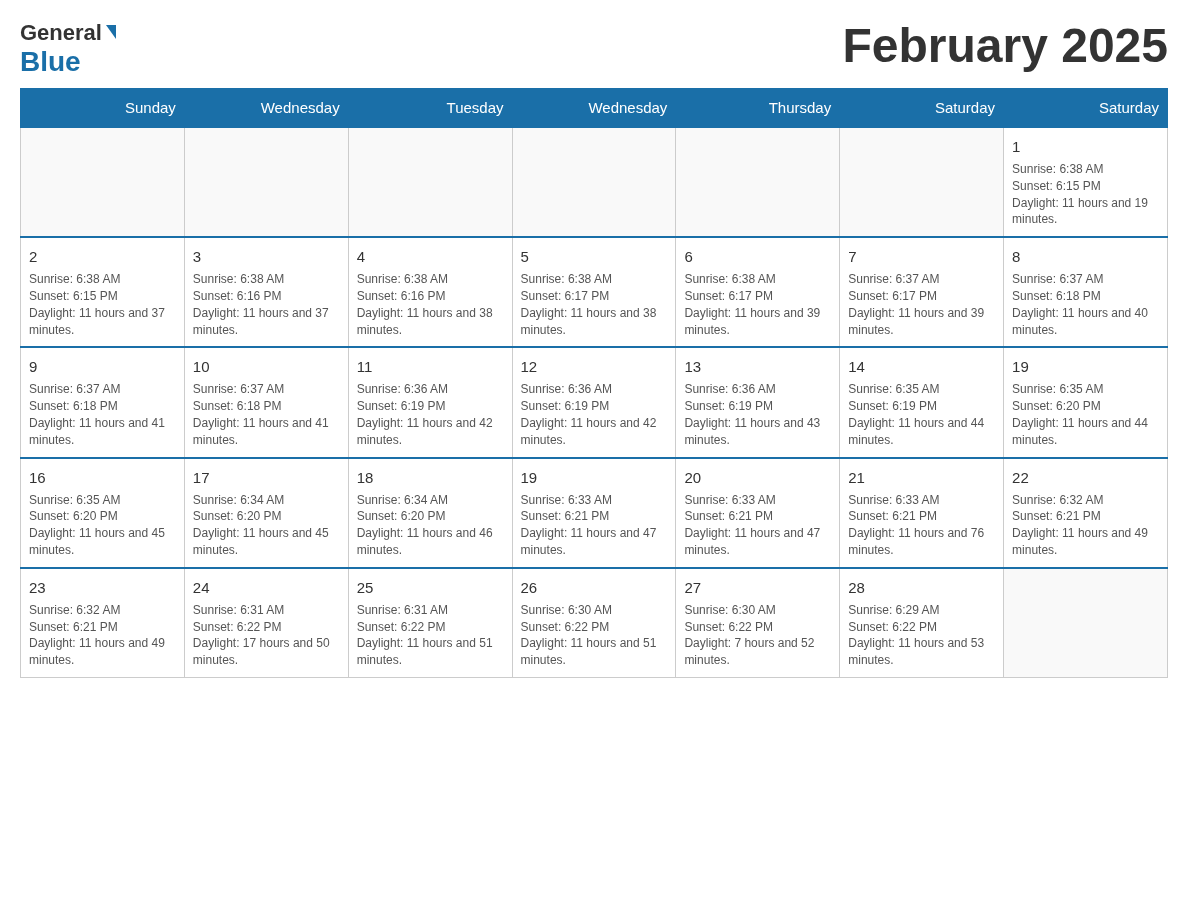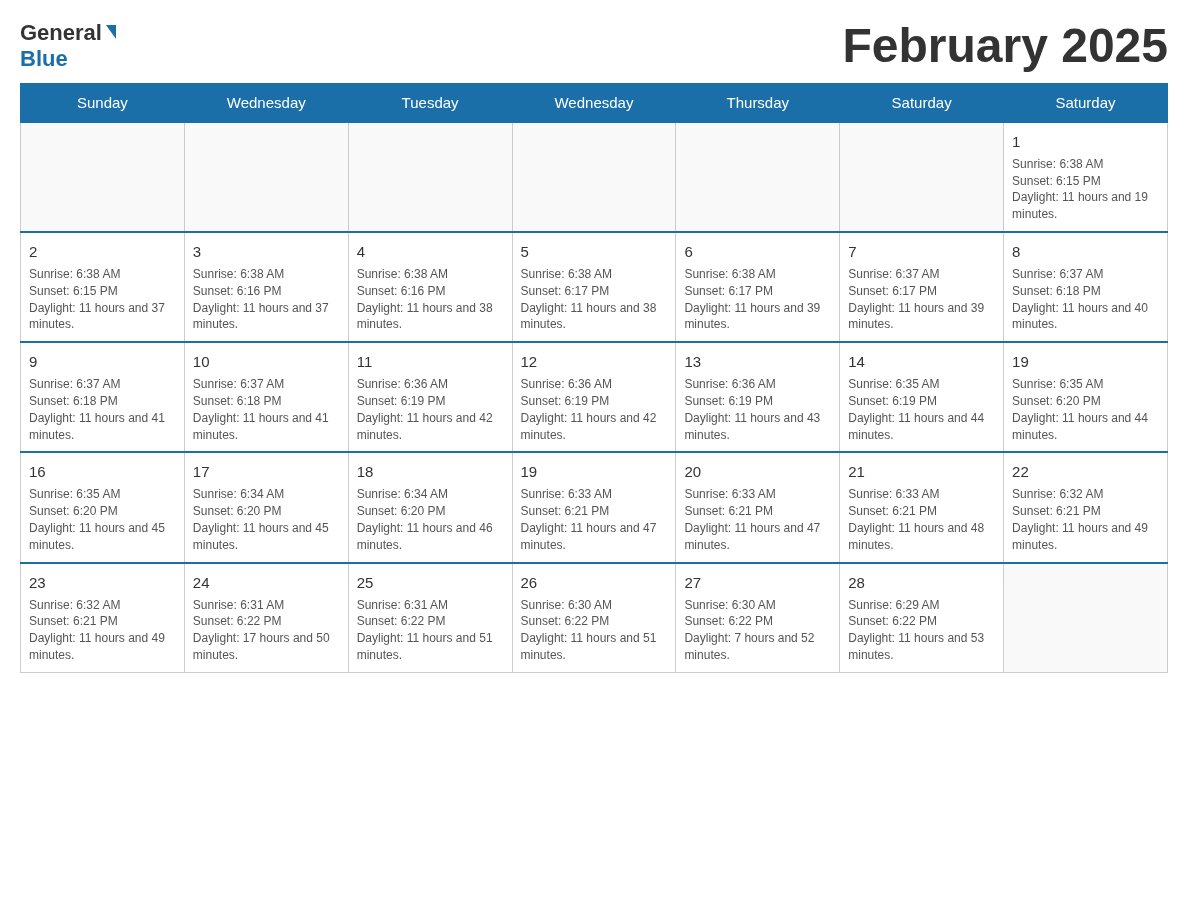--- a/index.html
+++ b/index.html
@@ -52,21 +52,21 @@
     }
     .calendar {
       width: 100%;
       border-collapse: collapse;
       border: 1px solid #ccc;
     }
     .calendar th {
       background-color: #1a6fa8;
       color: white;
       padding: 10px 8px;
-      text-align: center;
+      text-align: right;
       font-size: 15px;
       font-weight: normal;
       border: 1px solid #1a6fa8;
     }
     .calendar td {
       vertical-align: top;
       padding: 8px;
       border: 1px solid #ccc;
       min-height: 90px;
       width: 14.28%;
@@ -91,21 +91,21 @@
 </head>
 <body>
 
 <div class="header">
   <div class="logo">
     <div class="logo-general">
       <span>General</span>
       <span class="logo-arrow"></span>
     </div>
     <div style="display:flex; align-items:center;">
-      <span style="color:#1a6fa8; font-size:22px; font-weight:bold;">Blue</span>
+      <span style="color:#1a6fa8; font-size:28px; font-weight:bold;">Blue</span>
     </div>
   </div>
   <div class="title-section">
     <div class="month-title">February 2025</div>
   </div>
 </div>
 
 <table class="calendar">
   <thead>
     <tr>
@@ -249,21 +249,21 @@
         <td>
           <span class="day-num">20</span>
           <span style="display: block;">Sunrise: 6:33 AM</span>
           <span style="display: block;">Sunset: 6:21 PM</span>
           <span style="display: block;">Daylight: 11 hours and 47 minutes.</span>
         </td>
         <td>
           <span class="day-num">21</span>
           <span style="display: block;">Sunrise: 6:33 AM</span>
           <span style="display: block;">Sunset: 6:21 PM</span>
-          <span style="display: block;">Daylight: 11 hours and 48 minutes.</span>
+          <span style="display: block;">Daylight: 11 hours and 76 minutes.</span>
         </td>
         <td>
           <span class="day-num">22</span>
           <span style="display: block;">Sunrise: 6:32 AM</span>
           <span style="display: block;">Sunset: 6:21 PM</span>
           <span style="display: block;">Daylight: 11 hours and 49 minutes.</span>
         </td>
       </tr>
       <tr>
         <td>

